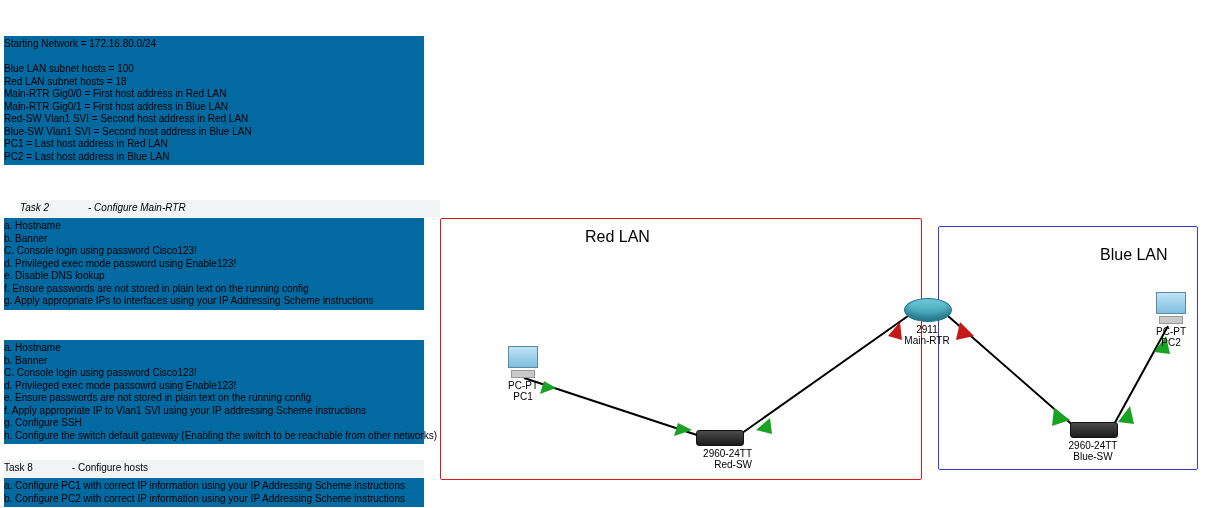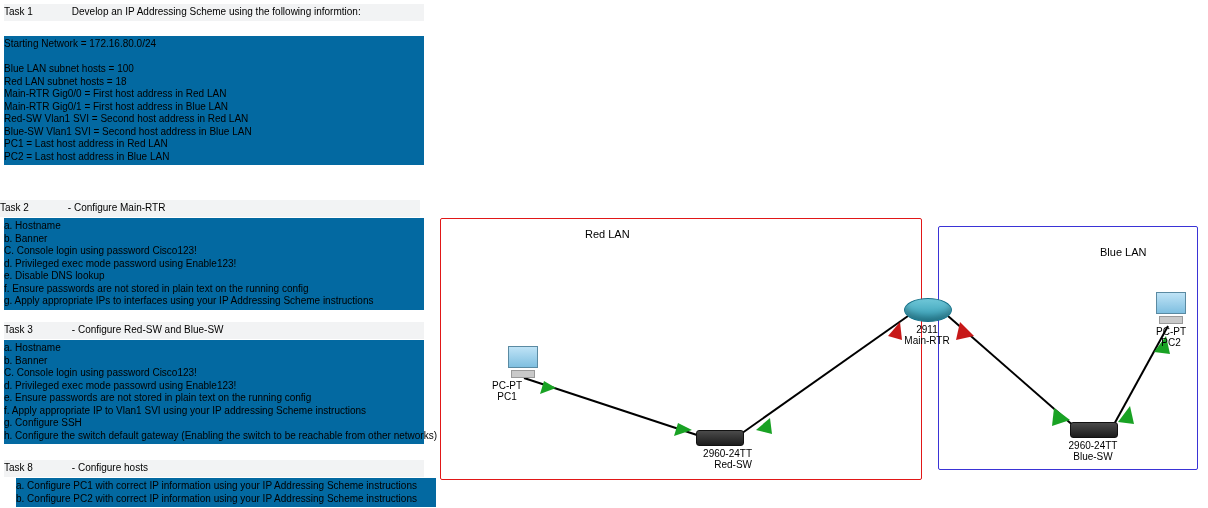--- a/index.html
+++ b/index.html
@@ -4,81 +4,79 @@
 <style>
   html,body{margin:0;padding:0;font-family:Arial,Helvetica,sans-serif;font-size:10px;color:#000;background:#fff;}
   .page{position:relative;width:1208px;height:508px;}
   .text-block{position:absolute;line-height:1.25;white-space:pre;}
   .task-hdr{background:#f2f3f4;padding:2px 0;}
   .task-body{background:#0369a1;padding:2px 0;}
   .diagram{position:absolute;left:440px;top:218px;width:760px;height:290px;}
   .lan-box{position:absolute;border:1px solid;border-radius:2px;}
   .red-box{left:0;top:0;width:480px;height:260px;border-color:#e11717;}
   .blue-box{left:498px;top:8px;width:258px;height:242px;border-color:#3a33d6;}
-  .lan-label{position:absolute;font-size:11px;color:#000;}
+  .lan-label{position:absolute;font-size:16px;color:#000;}
   .device-label{position:absolute;font-size:10px;text-align:center;white-space:pre;}
   .router-icon{position:absolute;width:46px;height:24px;}
   .router-body{width:46px;height:22px;background:linear-gradient(#6fc7d8,#2e98b0);border:1px solid #157088;border-radius:50%/50%;box-shadow:inset 0 -5px 6px rgba(0,0,0,.25);}
   .switch-icon{position:absolute;width:46px;height:16px;}
   .switch-body{width:46px;height:14px;background:linear-gradient(#4a4a4a,#1c1c1c);border:1px solid #111;border-radius:3px;}
   .pc-icon{position:absolute;width:34px;height:32px;}
   .pc-mon{width:28px;height:20px;background:linear-gradient(#bfe3f6,#7fbfe0);border:1px solid #5a8aa2;margin:0 auto;}
   .pc-base{width:22px;height:6px;background:#c9c9c9;border:1px solid #999;margin:2px auto 0;}
   svg.links{position:absolute;left:0;top:0;width:760px;height:290px;overflow:visible;}
   .tri{fill:#19a224;}
   .tri-r{fill:#c71818;}
 </style>
 </head>
 <body>
 
 <div class="page" data-name="page-root">
 
-  <div class="text-block task-hdr" style="left:4px;top:4px;width:420px;" data-name="task1-header">Task 1              Develop an IP Addressing Scheme using the following informtion:</div>
   <div class="text-block task-body" style="left:4px;top:36px;width:420px;" data-name="task1-body">Starting Network = 172.16.80.0/24
 
 Blue LAN subnet hosts = 100
 Red LAN subnet hosts = 18
 Main-RTR Gig0/0 = First host address in Red LAN
 Main-RTR Gig0/1 = First host address in Blue LAN
 Red-SW Vlan1 SVI = Second host address in Red LAN
 Blue-SW Vlan1 SVI = Second host address in Blue LAN
 PC1 = Last host address in Red LAN
 PC2 = Last host address in Blue LAN</div>
 
-  <div class="text-block task-hdr" style="left:0;top:226px;width:420px;" data-name="task2-header">Task 2              - Configure Main-RTR</div>
+  <div class="text-block task-hdr" style="left:20px;top:226px;width:420px;font-style:italic;" data-name="task2-header">Task 2              - Configure Main-RTR</div>
   <div class="text-block task-body" style="left:4px;top:246px;width:420px;" data-name="task2-body">a. Hostname
 b. Banner
 C. Console login using password Cisco123!
 d. Privileged exec mode password using Enable123!
 e. Disable DNS lookup
 f. Ensure passwords are not stored in plain text on the running config
 g. Apply appropriate IPs to interfaces using your IP Addressing Scheme instructions</div>
 
-  <div class="text-block task-hdr" style="left:4px;top:356px;width:420px;" data-name="task3-header">Task 3              - Configure Red-SW and Blue-SW</div>
   <div class="text-block task-body" style="left:4px;top:376px;width:420px;" data-name="task3-body">a. Hostname
 b. Banner
 C. Console login using password Cisco123!
 d. Privileged exec mode passowrd using Enable123!
 e. Ensure passwords are not stored in plain text on the running config
 f. Apply appropriate IP to Vlan1 SVI using your IP addressing Scheme instructions
 g. Configure SSH
 h. Configure the switch default gateway (Enabling the switch to be reachable from other networks)</div>
 
   <div class="text-block task-hdr" style="left:4px;top:490px;width:420px;" data-name="task4-header">Task 8              - Configure hosts</div>
 
   <style>
     
     [data-name="task2-header"]{top:200px!important}
     [data-name="task2-body"]{top:218px!important}
     [data-name="task3-header"]{top:322px!important}
     [data-name="task3-body"]{top:340px!important}
     [data-name="task4-header"]{top:460px!important}
     [data-name="task4-body"]{top:478px!important;display:block!important}
   </style>
-  <div class="text-block task-body" style="left:16px;width:420px;" data-name="task4-body">a. Configure PC1 with correct IP information using your IP Addressing Scheme instructions
+  <div class="text-block task-body" style="left:4px;width:420px;" data-name="task4-body">a. Configure PC1 with correct IP information using your IP Addressing Scheme instructions
 b. Configure PC2 with correct IP information using your IP Addressing Scheme instructions</div>
 
   <div class="diagram" data-name="network-diagram">
     <div class="lan-box red-box" data-name="red-lan-box"></div>
     <div class="lan-box blue-box" data-name="blue-lan-box"></div>
     <div class="lan-label" style="left:145px;top:10px;" data-name="red-lan-label">Red LAN</div>
     <div class="lan-label" style="left:660px;top:28px;" data-name="blue-lan-label">Blue LAN</div>
 
     <svg class="links" data-name="link-lines">
 
@@ -96,21 +94,21 @@
 
       <line x1="672" y1="210" x2="728" y2="108" stroke="#000" stroke-width="2"></line>
       <polygon class="tri" points="678,204 690,188 694,206"></polygon>
       <polygon class="tri" points="714,134 726,118 730,136"></polygon>
     </svg>
 
     <div class="pc-icon" style="left:66px;top:128px;" data-name="pc-icon">
       <div class="pc-mon"></div>
         <div class="pc-base"></div>
     </div>
-    <div class="device-label" style="left:44px;top:162px;width:46px;" data-name="pc1-label"><span>PC-PT</span>
+    <div class="device-label" style="left:60px;top:162px;width:46px;" data-name="pc1-label"><span>PC-PT</span>
 <span>PC1</span></div>
 
     <div class="switch-icon" style="left:256px;top:212px;" data-name="switch-icon">
         <div class="switch-body"></div>
       </div>
     <div class="device-label" style="left:246px;top:230px;width:66px;text-align:right;" data-name="red-sw-label"><span>2960-24TT</span>
 <span>Red-SW</span></div>
 
     <div class="router-icon" style="left:464px;top:80px;" data-name="router-icon">
         <div class="router-body"></div>

